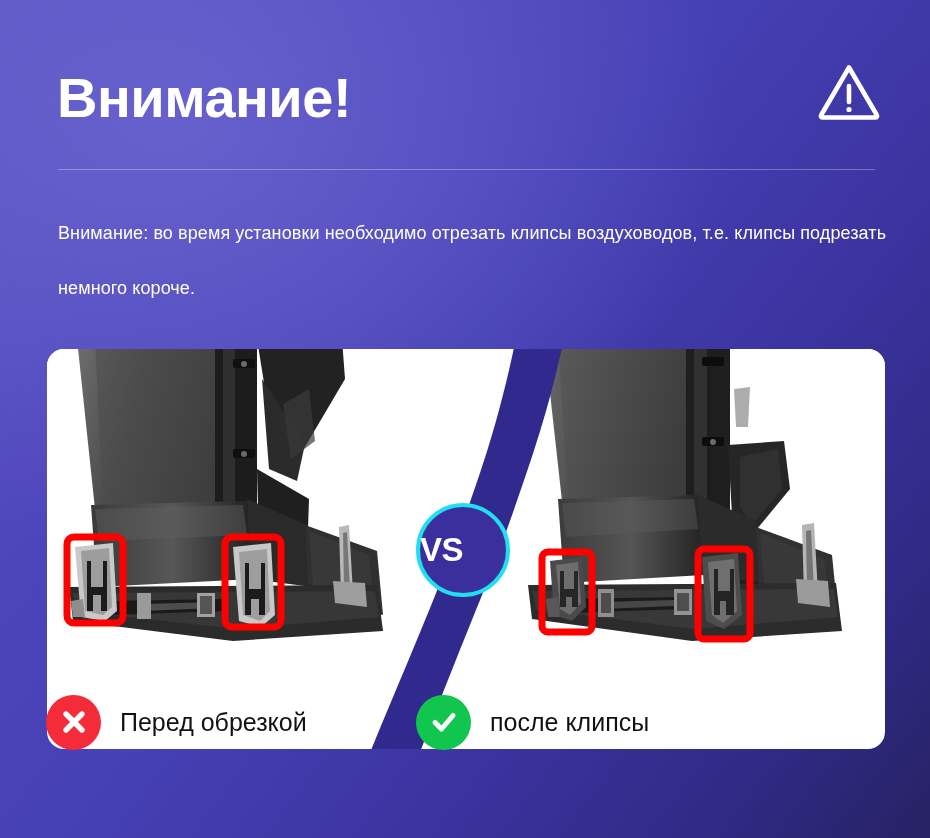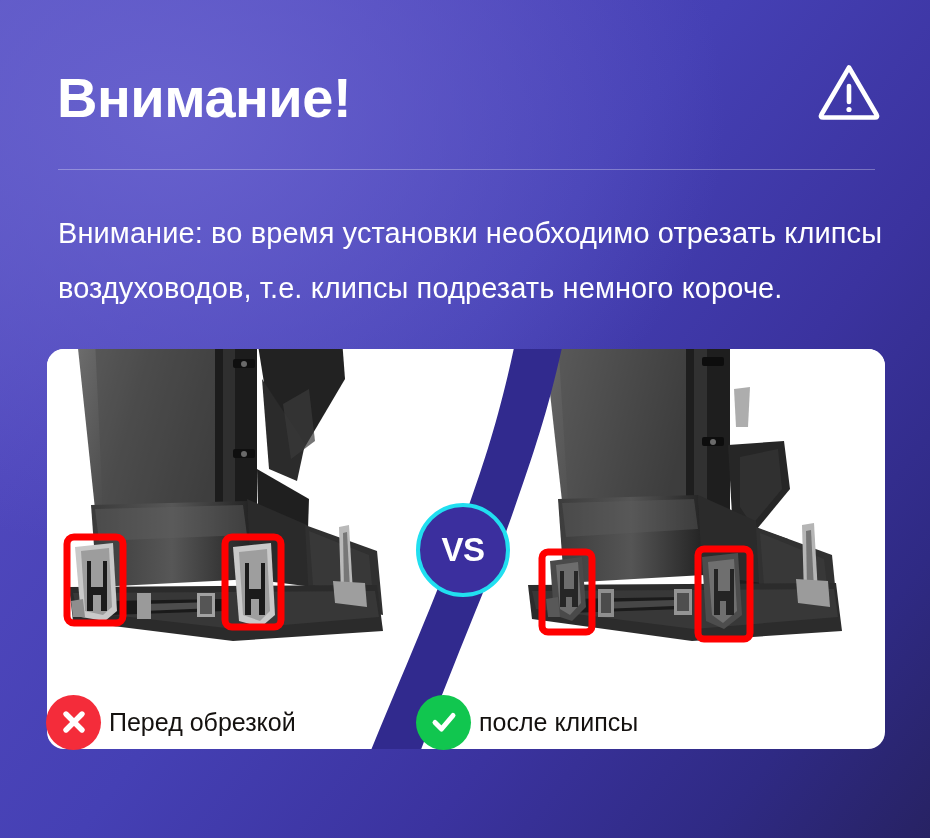--- a/index.html
+++ b/index.html
@@ -47,21 +47,21 @@
     width: 817px; height: 1px;
     background: rgba(255,255,255,0.30);
   }
 
   
   #body-text {
     position: absolute;
     left: 58px; top: 206px;
     width: 830px;
     color: #ffffff;
-    font-size: 29px;
+    font-size: 18px;
     line-height: 55px;
     font-weight: 400;
     letter-spacing: 0.1px;
   }
 
   
   #panel {
     position: absolute;
     left: 47px; top: 349px;
     width: 838px; height: 400px;
@@ -91,21 +91,20 @@
   
   #vs-badge {
     position: absolute;
     left: 416px; top: 503px;
     width: 94px; height: 94px;
     border-radius: 50%;
     background: #3b2f9e;
     border: 4px solid #21dff0;
     display: flex;
     align-items: center;
-    justify-content: center;
     box-shadow: 0 0 0 0 rgba(0,0,0,0);
   }
   #vs-badge span {
     color: #ffffff;
     font-size: 33px;
     font-weight: 700;
     letter-spacing: -0.5px;
     line-height: 1;
     transform: translateY(-1px);
   }
@@ -125,21 +124,21 @@
     border-radius: 50%;
     display: flex;
     align-items: center;
     justify-content: center;
     flex: 0 0 auto;
   }
   #badge-x     { background: #f42c3a; }
   #badge-check { background: #11c64f; }
 
   .caption-label {
-    margin-left: 8px;
+    margin-left: 19px;
     color: #14110f;
     font-size: 25px;
     font-weight: 400;
     white-space: nowrap;
   }
 </style>
 </head>
 <body>
 
 <div id="stage">

